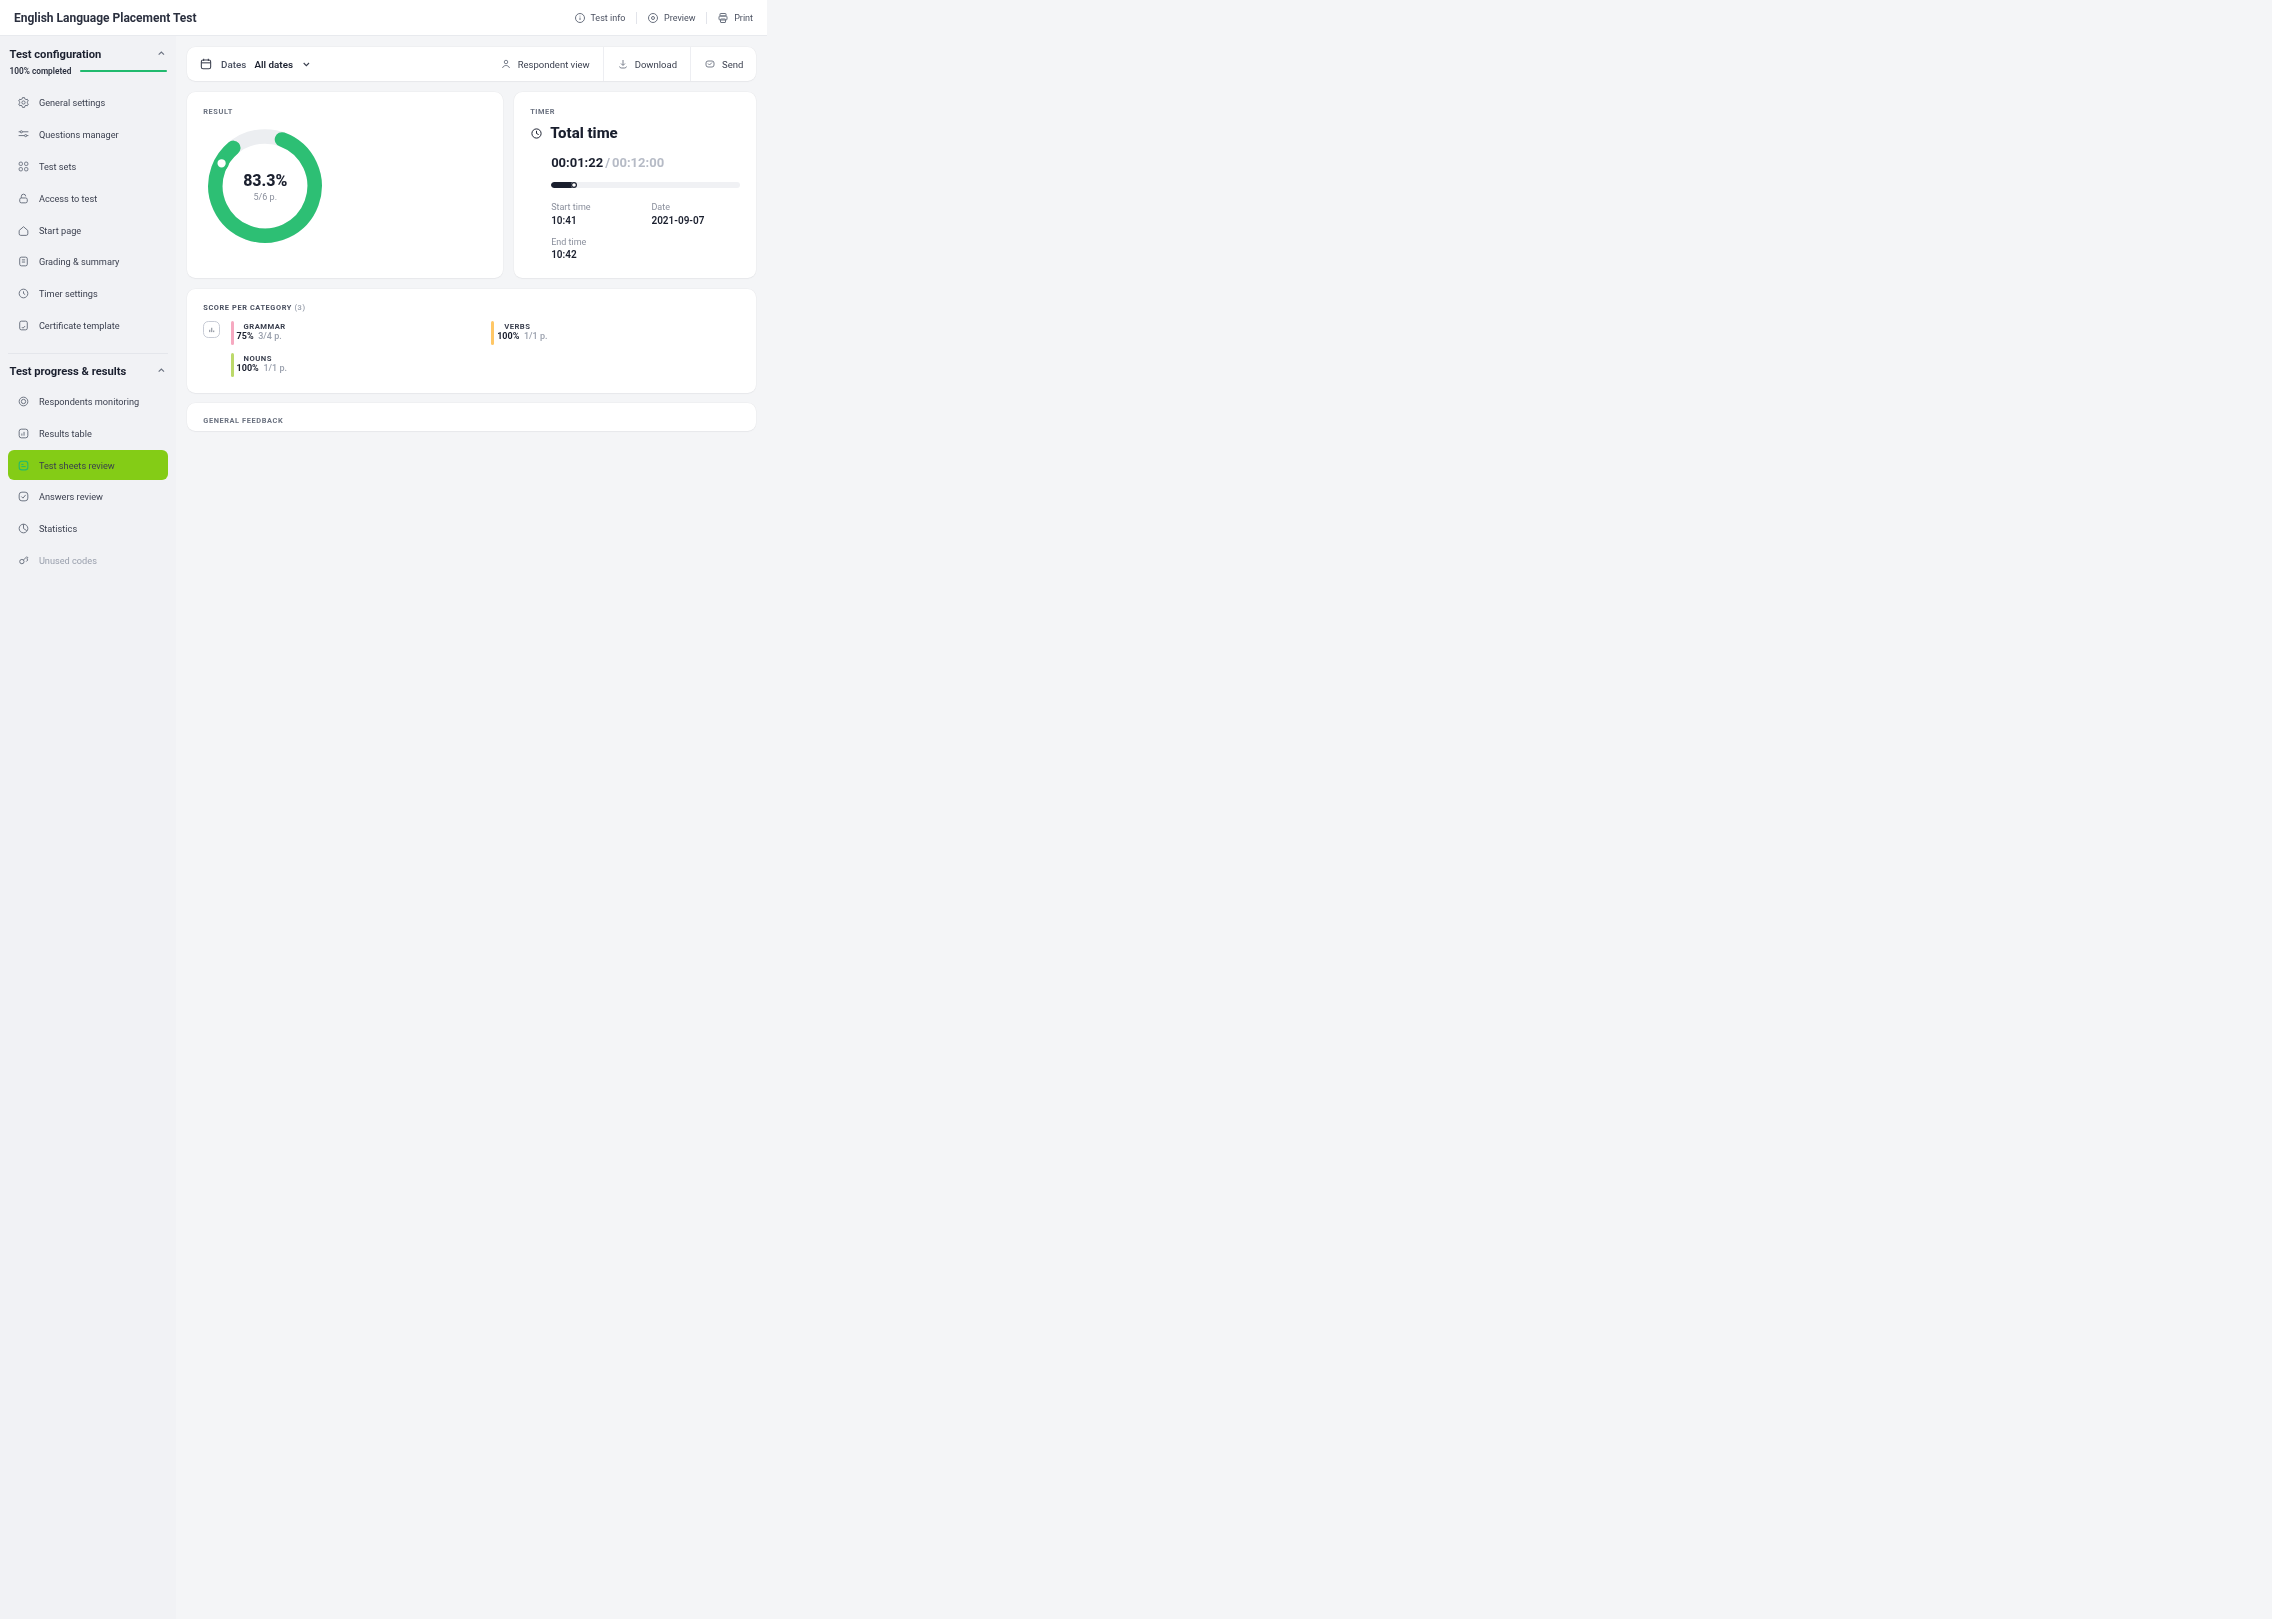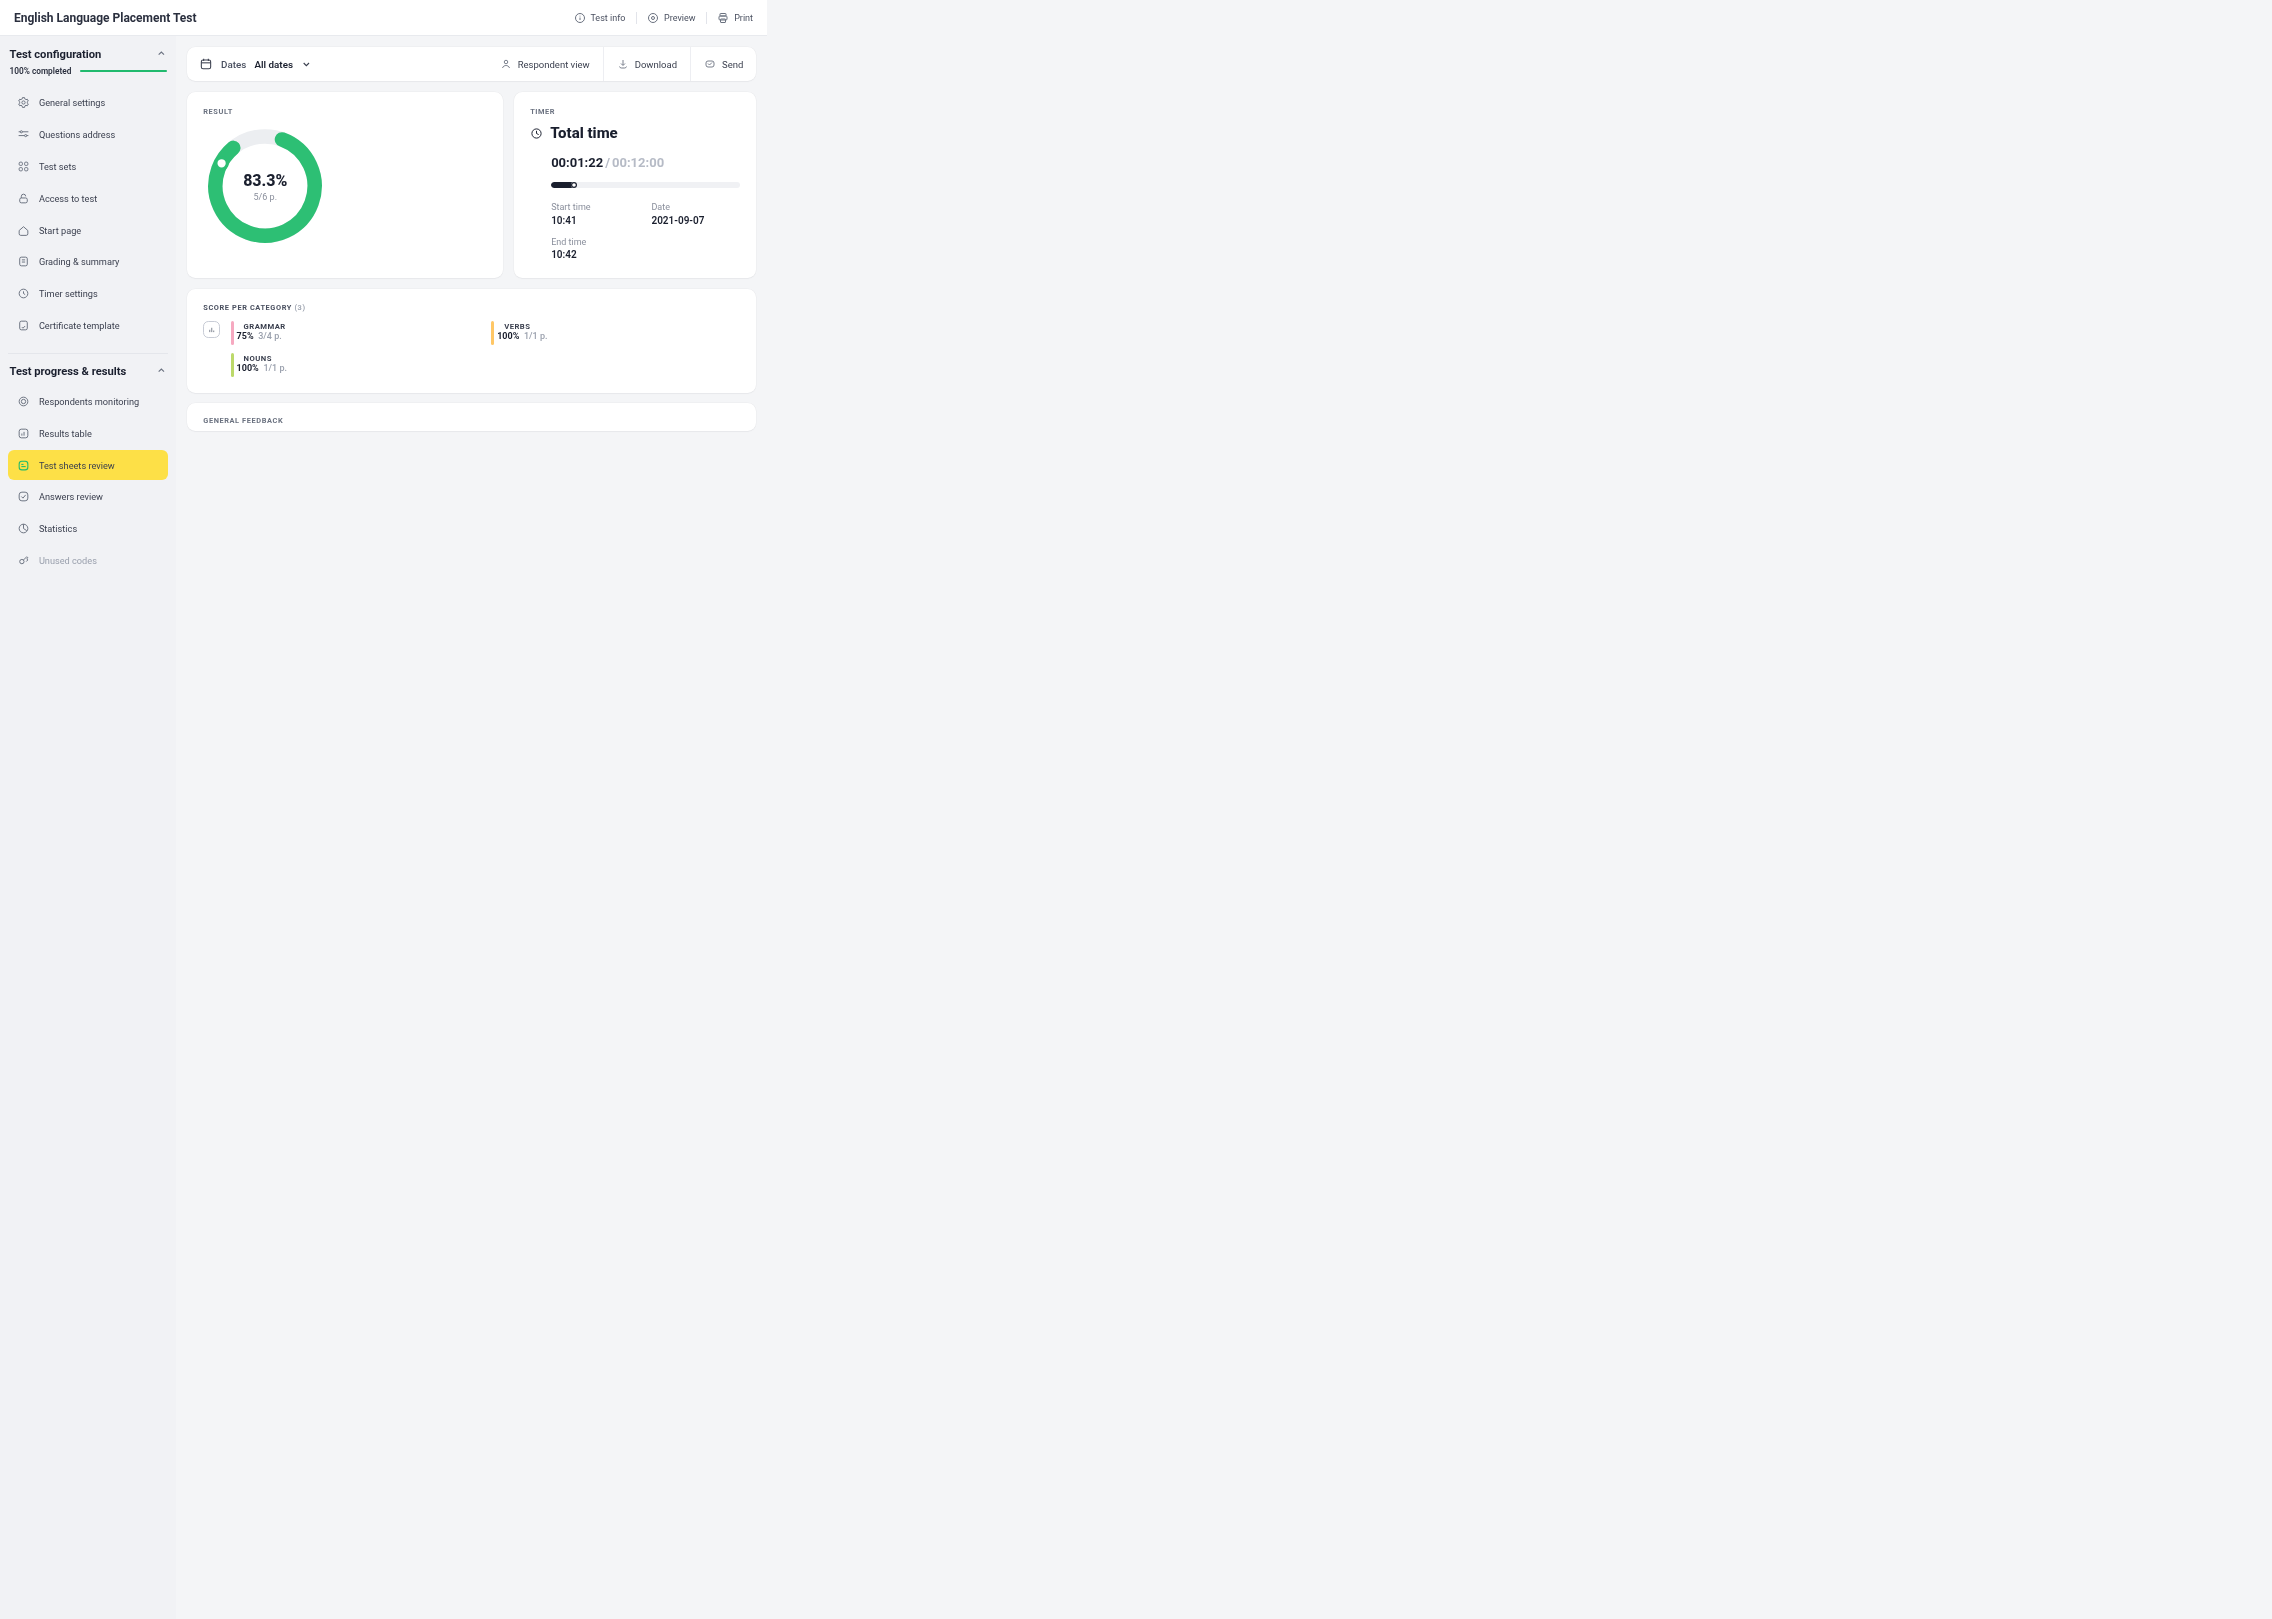--- a/index.html
+++ b/index.html
@@ -88,21 +88,21 @@
     display: flex;
     align-items: center;
     gap: 8.3px;
     padding: 8.3px 8.3px;
     border-radius: 6px;
     color: #3a3f4e;
     font-size: 9.2px;
     cursor: pointer;
   }
   .side-item.muted { color: #9aa0ad; }
-  .side-item.active { background: #fde047; }
+  .side-item.active { background: #84cc16; }
   .side-item.active .icon-box { color: #21ba6e; border-color: #21ba6e; }
   .side-divider { height: 0.6px; background: #e4e6eb; margin: 12px 0 7px 0; }
 
   .icon-box {
     width: 14px; height: 14px; display: inline-flex; align-items: center; justify-content: center;
     color: #6b7280;
   }
 
   
   .card {
@@ -271,21 +271,21 @@
       <div class="side-item">
         <span class="icon-box">
           <svg width="13" height="13" viewBox="0 0 24 24" fill="none" stroke="currentColor" stroke-width="1.8">
               <line x1="3" y1="7" x2="21" y2="7"></line>
               <circle cx="8" cy="7" r="2" fill="#f1f2f5"></circle>
               <line x1="3" y1="14" x2="21" y2="14"></line>
               <circle cx="16" cy="14" r="2" fill="#f1f2f5"></circle>
               <line x1="3" y1="21" x2="21" y2="21" style="display:none"></line>
             </svg>
         </span>
-        <span>Questions address</span>
+        <span>Questions manager</span>
       </div>
       <div class="side-item">
         <span class="icon-box">
           <svg width="13" height="13" viewBox="0 0 24 24" fill="none" stroke="currentColor" stroke-width="1.8">
               <rect x="4" y="4" width="6" height="6" rx="2"></rect>
               <rect x="14" y="4" width="6" height="6" rx="2"></rect>
               <rect x="4" y="14" width="6" height="6" rx="2"></rect>
               <rect x="14" y="14" width="6" height="6" rx="2"></rect>
             </svg>
         </span>

